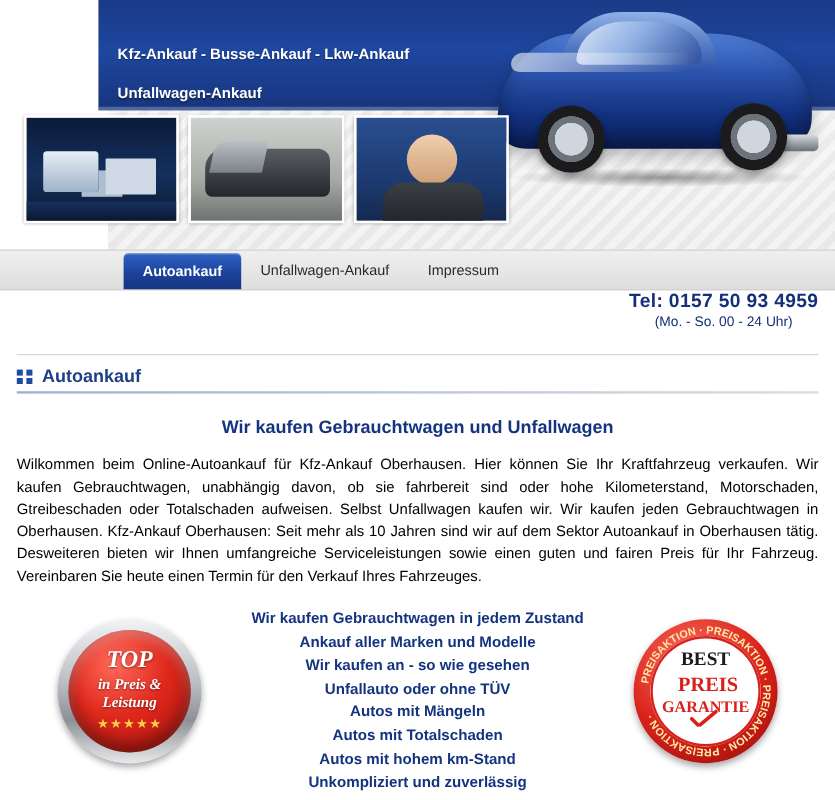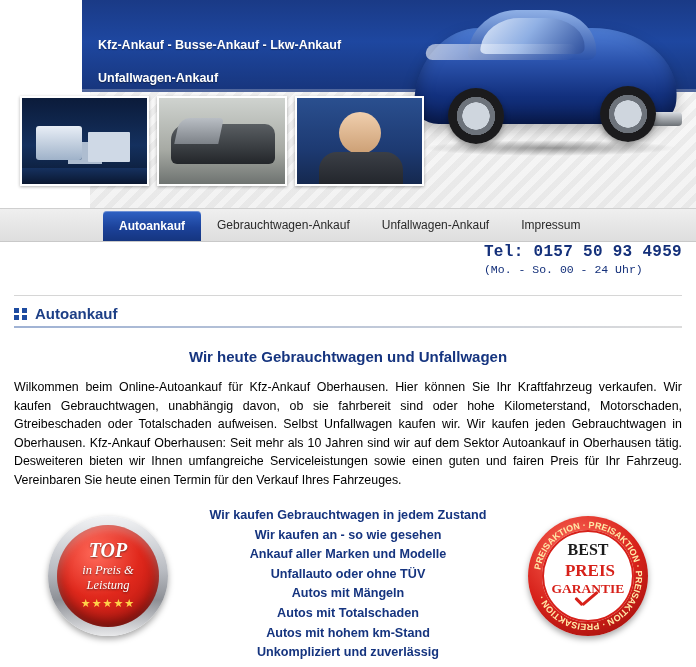--- a/index.html
+++ b/index.html
@@ -153,21 +153,21 @@
     white-space:nowrap;
   }
   .nav-item.active{
     background:linear-gradient(to bottom,#2f62c4 0%,#1c429a 55%,#15357f 100%);
     color:#ffffff;font-weight:bold;border-radius:4px 4px 0 0;
     box-shadow:inset 0 1px 0 rgba(255,255,255,.3);
     margin-top:2px;
   }
   
   .phone-block{
-    position:absolute;right:14px;top:243px;text-align:left;font-family:Liberation Mono, monospace;
+    position:absolute;right:14px;top:243px;text-align:center;
   }
   .phone-line{
     font-size:16px;font-weight:bold;color:#14307a;letter-spacing:.3px;
   }
   .phone-hours{
     font-size:11.5px;color:#14307a;margin-top:2px;
   }
   .hr-sep{
     position:absolute;left:14px;top:295px;width:668px;height:1px;background:#d6d6d6;
   }
@@ -213,21 +213,21 @@
     background:radial-gradient(circle at 38% 28%,#ff6a5a 0%,#e0281c 45%,#a5110c 100%);
     box-shadow:inset 0 -6px 14px rgba(0,0,0,.45), inset 0 5px 10px rgba(255,255,255,.35);
     color:#fff;text-align:center;
   }
   .badge-left .top-word{
     position:absolute;left:0;top:14px;width:102px;font-size:20px;font-weight:bold;
     font-family:"Liberation Serif", serif;font-style:italic;
     text-shadow:0 1px 2px rgba(0,0,0,.5);
   }
   .badge-left .sub{
-    position:absolute;left:0;top:38px;width:102px;font-size:12.5px;font-weight:normal;
+    position:absolute;left:0;top:38px;width:102px;font-size:12.5px;font-weight:bold;
     font-family:"Liberation Serif", serif;font-style:italic;line-height:15px;
     text-shadow:0 1px 2px rgba(0,0,0,.5);
   }
   .badge-left .stars{
     position:absolute;left:0;top:72px;width:102px;font-size:11px;color:#ffd24a;letter-spacing:1px;
   }
   .badge-right{
     position:absolute;right:48px;top:516px;width:120px;height:120px;
   }
   .badge-right .outer{
@@ -294,40 +294,39 @@
     <div class="thumbs">
       <div class="thumb t1"></div>
       <div class="thumb t2"></div>
       <div class="thumb t3"></div>
     </div>
   </div>
 
   <div class="nav-wrap">
     <div class="nav">
       <div class="nav-item active">Autoankauf</div>
-      <div class="nav-item">Gebrauchtwagen-Ankauf</div>
       <div class="nav-item">Unfallwagen-Ankauf</div>
       <div class="nav-item">Impressum</div>
     </div>
   </div>
 
   <div class="phone-block">
     <div class="phone-line">Tel: 0157 50 93 4959</div>
     <div class="phone-hours">(Mo. - So. 00 - 24 Uhr)</div>
   </div>
 
   <div class="hr-sep"></div>
 
   <div class="sec-title-row">
     <span class="sec-dots"></span>
     <span class="sec-title">Autoankauf</span>
   </div>
   <div class="sec-underline"></div>
 
-  <div class="headline">Wir heute Gebrauchtwagen und Unfallwagen</div>
+  <div class="headline">Wir kaufen Gebrauchtwagen und Unfallwagen</div>
   <div class="para">Wilkommen beim Online-Autoankauf für Kfz-Ankauf Oberhausen. Hier können Sie Ihr Kraftfahrzeug verkaufen. Wir kaufen Gebrauchtwagen, unabhängig davon, ob sie fahrbereit sind oder hohe Kilometerstand, Motorschaden, Gtreibeschaden oder Totalschaden aufweisen. Selbst Unfallwagen kaufen wir. Wir kaufen jeden Gebrauchtwagen in Oberhausen. Kfz-Ankauf Oberhausen: Seit mehr als 10 Jahren sind wir auf dem Sektor Autoankauf in Oberhausen tätig. Desweiteren bieten wir Ihnen umfangreiche Serviceleistungen sowie einen guten und fairen Preis für Ihr Fahrzeug. Vereinbaren Sie heute einen Termin für den Verkauf Ihres Fahrzeuges.</div>
 
   <div class="badge-left">
     <div class="outer"></div>
     <div class="inner">
       <div class="top-word">TOP</div>
       <div class="sub">
         <span>in Preis &amp;</span><br>
         <span>Leistung</span>
       </div>
@@ -349,22 +348,22 @@
     <div class="inner">
       <div class="b1">BEST</div>
       <div class="b2">PREIS</div>
       <div class="b3">GARANTIE</div>
       <div class="check"></div>
     </div>
   </div>
 
   <div class="bullet-list">
     <div>Wir kaufen Gebrauchtwagen in jedem Zustand</div>
+    <div>Ankauf aller Marken und Modelle</div>
     <div>Wir kaufen an - so wie gesehen</div>
-    <div>Ankauf aller Marken und Modelle</div>
     <div>Unfallauto oder ohne TÜV</div>
     <div>Autos mit Mängeln</div>
     <div>Autos mit Totalschaden</div>
     <div>Autos mit hohem km-Stand</div>
     <div>Unkompliziert und zuverlässig</div>
   </div>
 
 </div>
 
 </body></html>

